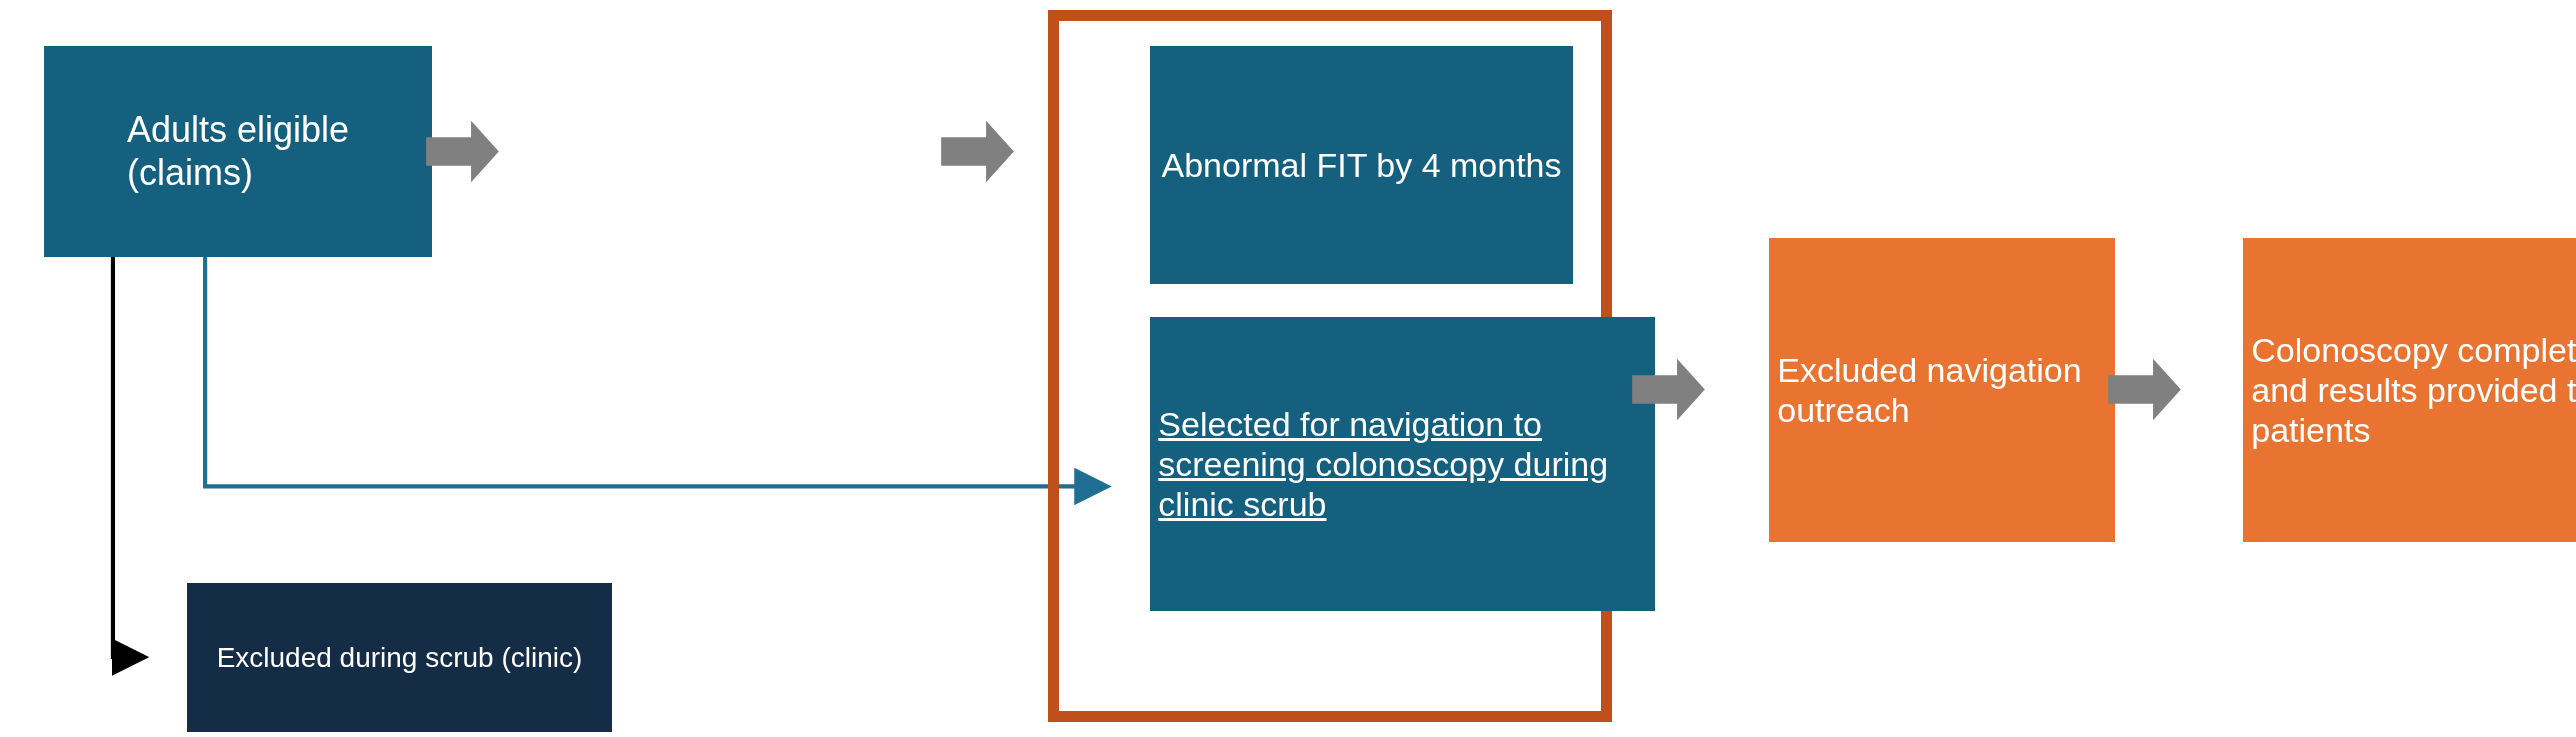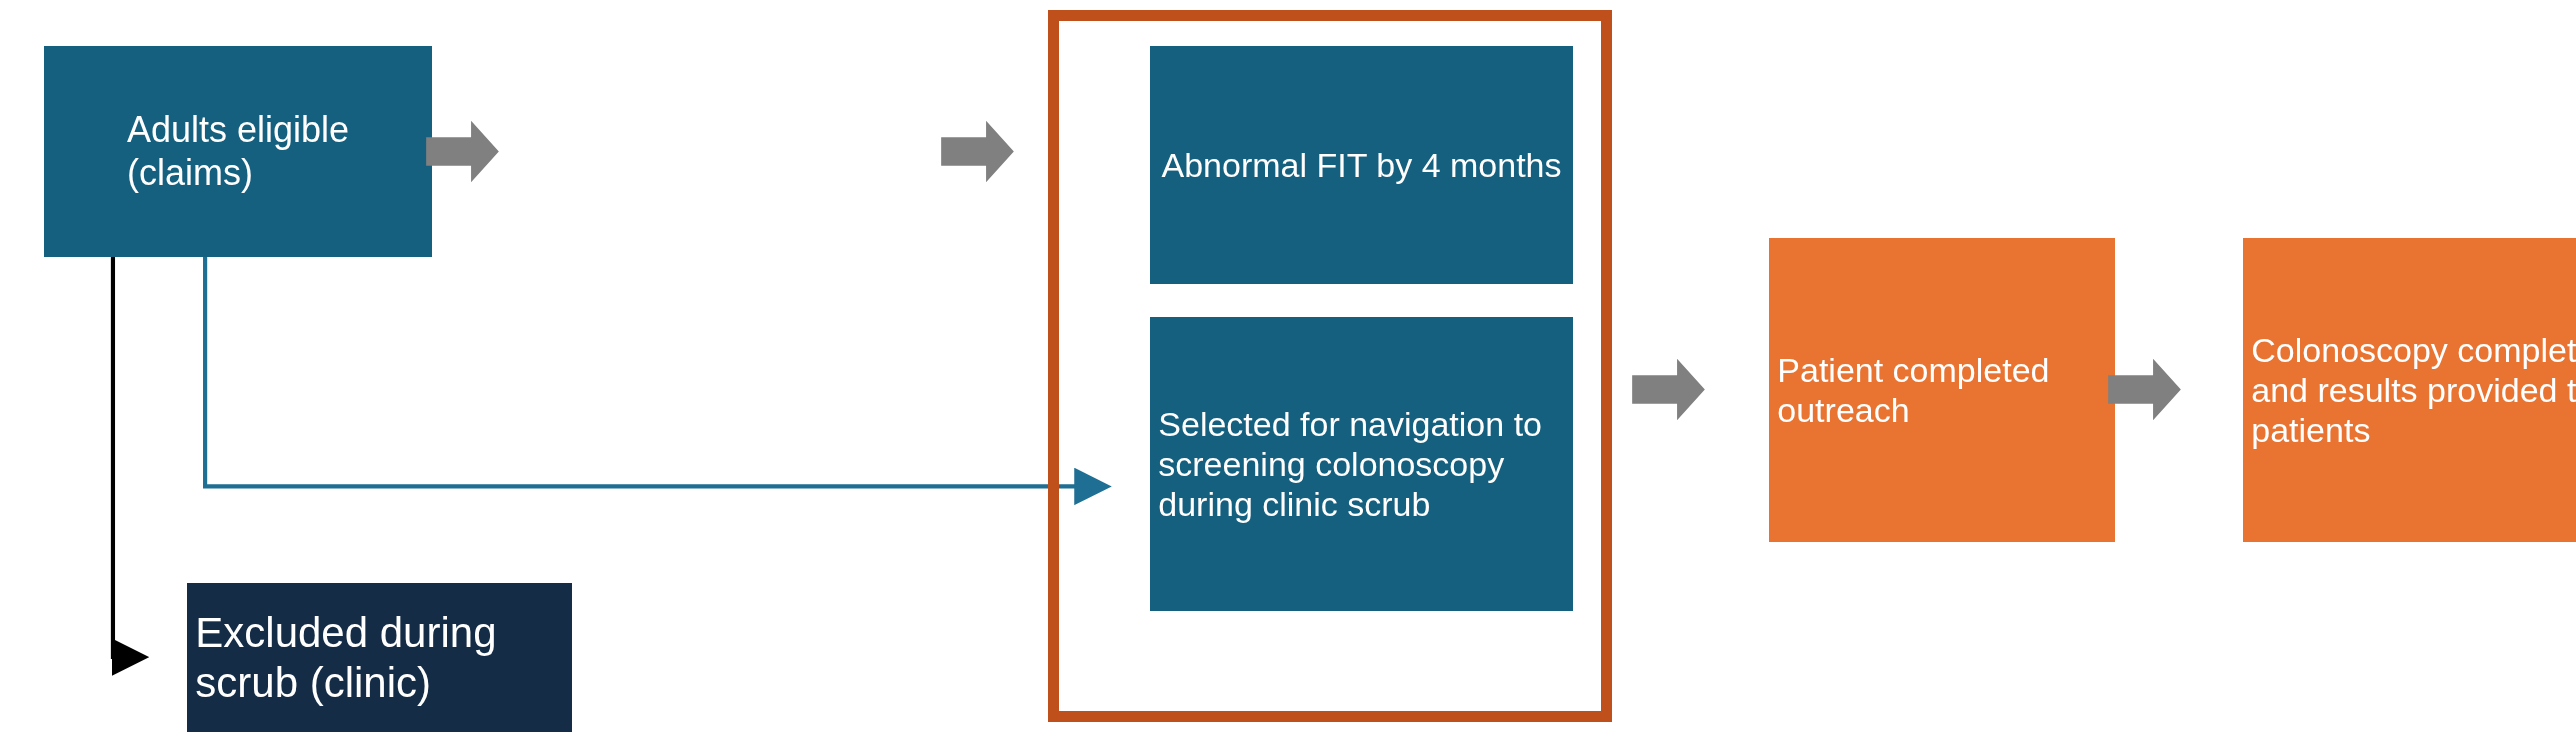--- a/index.html
+++ b/index.html
@@ -41,26 +41,27 @@
   }
   #box-mailed-fit-kit {
     left: 550px; top: 46px;  width: 372px;  height: 211px;
     font-size: 36px;
   }
   #box-abnormal-fit {
     left: 1116px; top: 46px; width: 423px; height: 238px;
     font-size: 34px;
   }
   #box-selected-navigation {
-    left: 1116px; top: 317px; width: 423px; height: 294px;
+    left: 1116px; top: 317px; width: 505px; height: 294px;
     font-size: 34px;
+    text-decoration: underline;
   }
   #box-excluded-scrub {
-    left: 153px; top: 583px; width: 385px; height: 149px;
-    font-size: 42px;
+    left: 153px; top: 583px; width: 425px; height: 149px;
+    font-size: 28px;
   }
   #box-patient-navigation {
     left: 1735px; top: 238px; width: 346px; height: 304px;
     font-size: 34px;
   }
   #box-colonoscopy-completed {
     left: 2209px; top: 238px; width: 405px; height: 304px;
     font-size: 34px;
   }
 
@@ -129,21 +130,21 @@
   <div class="box box-teal" id="box-adults-eligible" style="white-space: pre-line;">Adults eligible
 (claims)</div>
 
 
   <div class="box box-teal" id="box-abnormal-fit">Abnormal FIT by 4 months</div>
 
   <div class="box box-teal" id="box-selected-navigation">Selected for navigation to screening colonoscopy during clinic scrub</div>
 
   <div class="box box-navy" id="box-excluded-scrub">Excluded during scrub (clinic)</div>
 
-  <div class="box box-orange" id="box-patient-navigation">Patient completed outreach</div>
+  <div class="box box-orange" id="box-patient-navigation">Excluded navigation outreach</div>
 
   <div class="box box-orange" id="box-colonoscopy-completed">Colonoscopy completed and results provided to patients</div>
 
 
   <svg class="arrow-grey" id="arrow-adults-to-mailed" viewBox="0 0 123 110" xmlns="http://www.w3.org/2000/svg">
     <path d="M0,31 L76,31 L76,3 L123,55 L76,107 L76,79 L0,79 Z" fill="#808080"></path>
   </svg>
 
   <svg class="arrow-grey" id="arrow-mailed-to-abnormal" viewBox="0 0 123 110" xmlns="http://www.w3.org/2000/svg">
     <path d="M0,31 L76,31 L76,3 L123,55 L76,107 L76,79 L0,79 Z" fill="#808080"></path>

